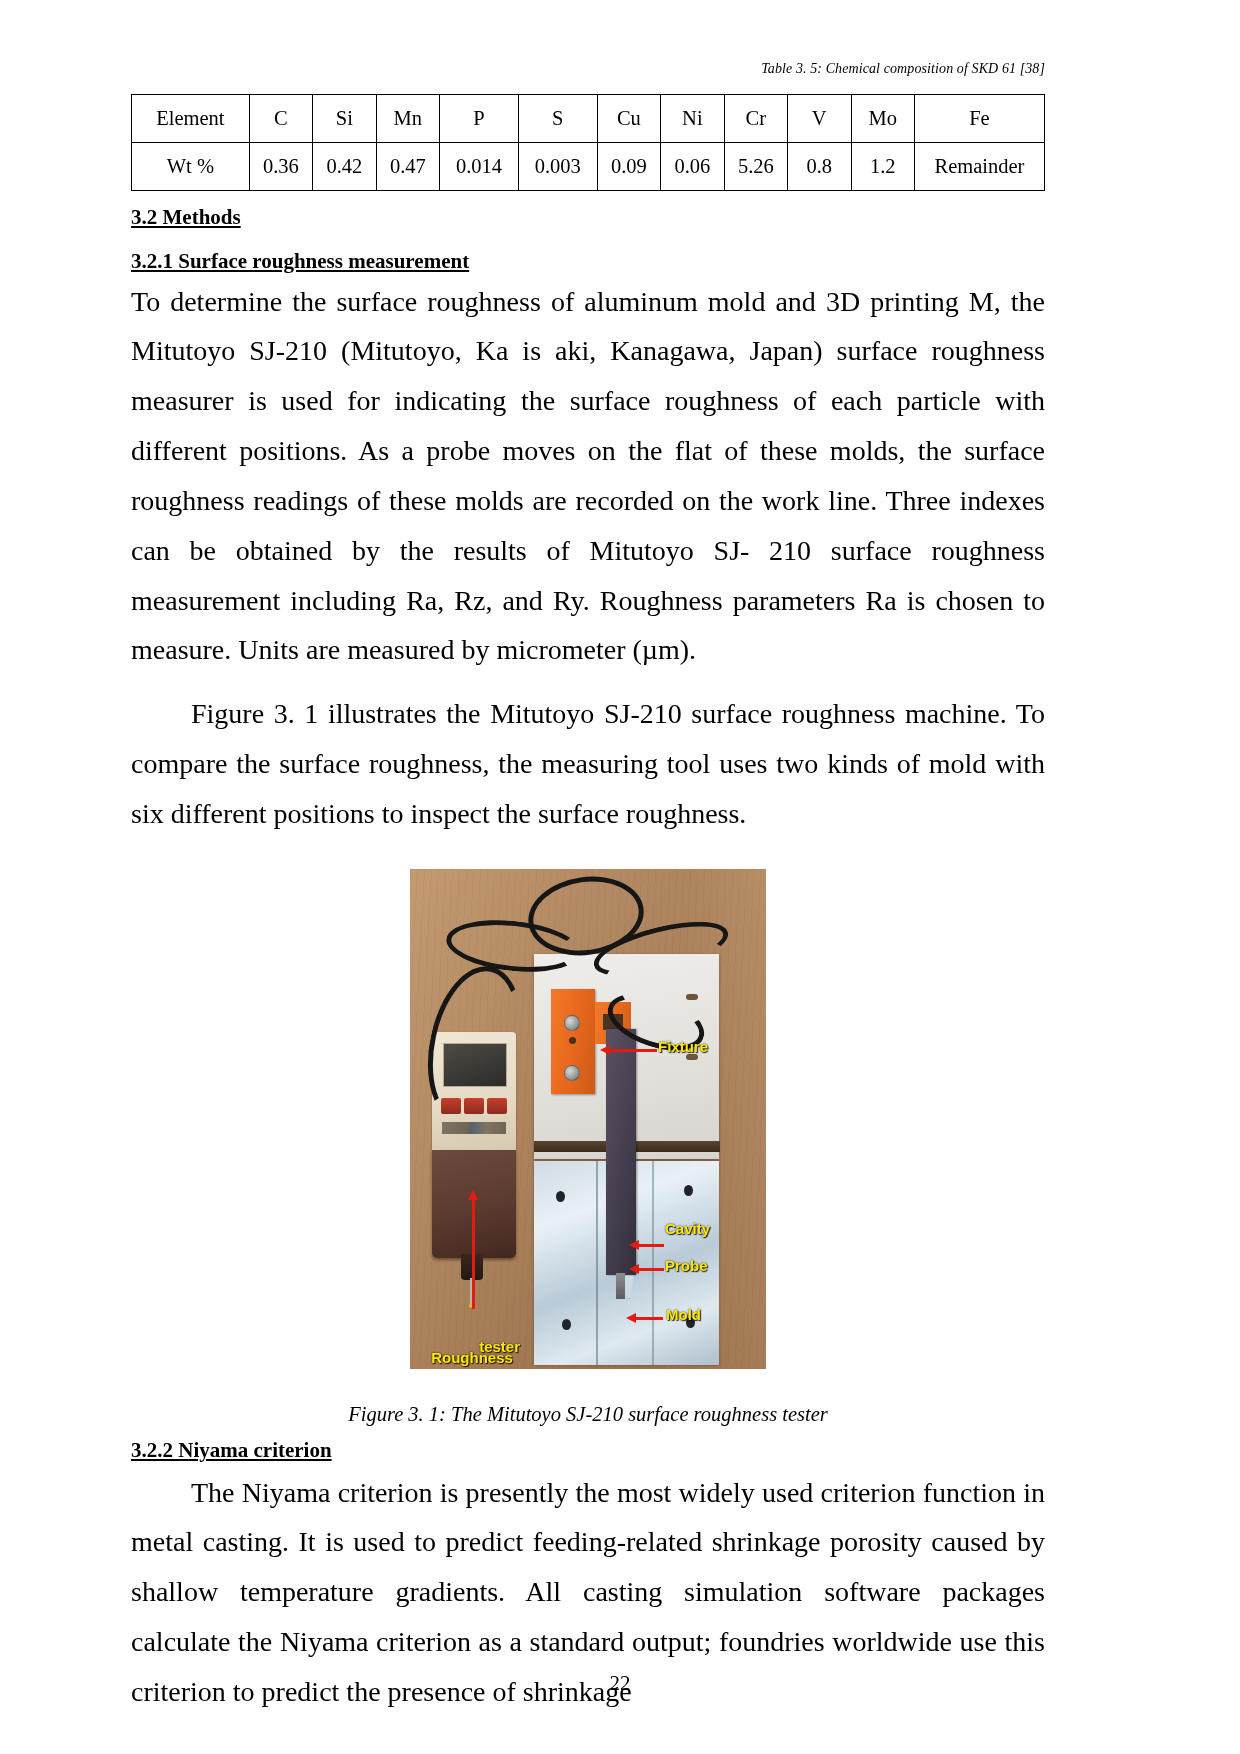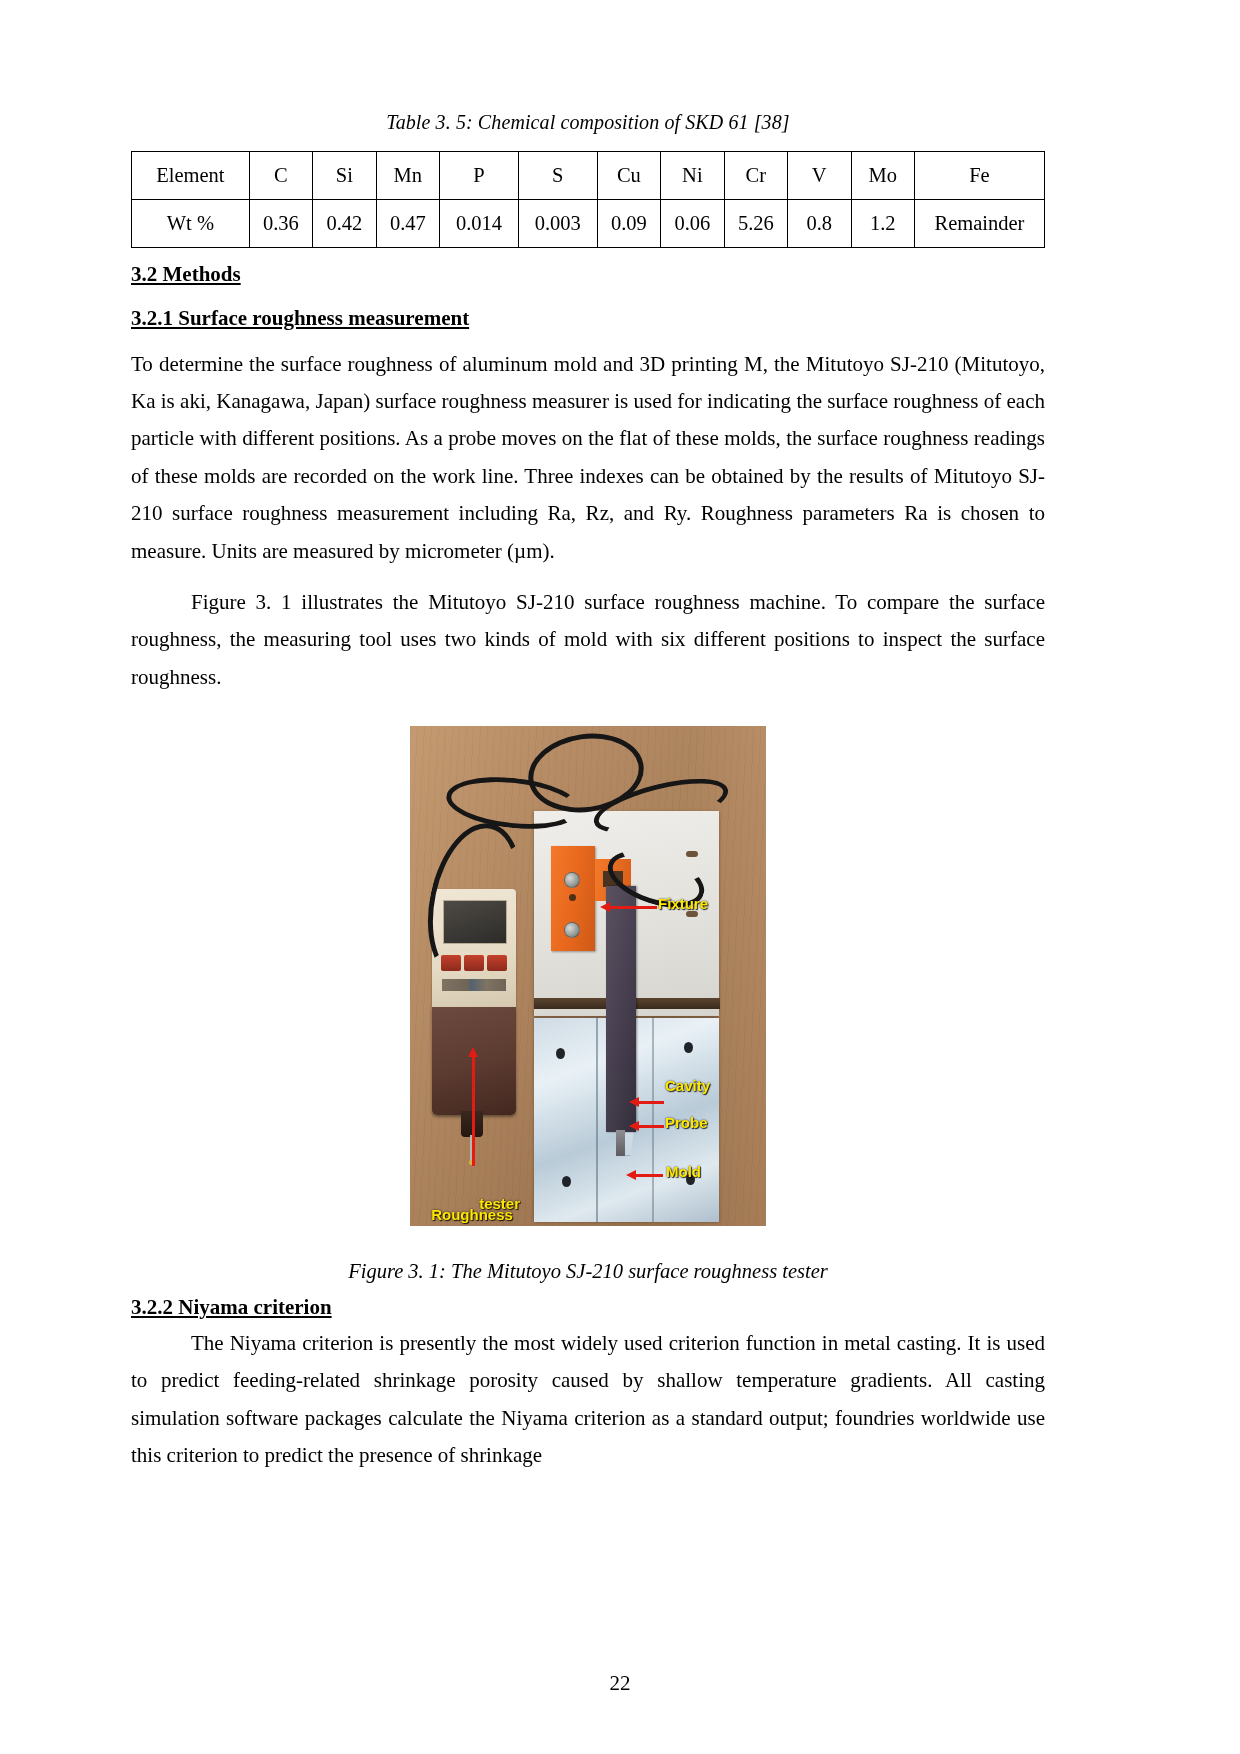--- a/index.html
+++ b/index.html
@@ -25,23 +25,23 @@
   .content {
     position: absolute;
     left: 131px;
     top: 0;
     width: 914px;
   }
 
   
   .table-caption {
     font-style: italic;
-    font-size: 20px;
-    text-align: center;
-    margin-top: 111px;
+    font-size: 14px;
+    text-align: right;
+    margin-top: 61px;
     margin-bottom: 17px;
     letter-spacing: 0.1px;
   }
 
   
   table.comp {
     border-collapse: collapse;
     width: 914px;
     table-layout: fixed;
     font-size: 20.5px;
@@ -66,25 +66,25 @@
     font-weight: bold;
     font-size: 21px;
     margin: 12px 0 0 0;
     line-height: 1.42;
     text-decoration: underline;
   }
   h3.sec.tight { margin-top: 14px; }
 
   
   p.body {
-    font-size: 21px;
+    font-size: 28px;
     line-height: 1.78;
     text-align: justify;
     text-justify: inter-word;
-    margin: 12px 0 0 0;
+    margin: 0 0 0 0;
   }
   p.body.indent {
     text-indent: 60px;
     margin-top: 14px;
   }
 
   
   .figure-wrap {
     margin-top: 30px;
     text-align: center;

